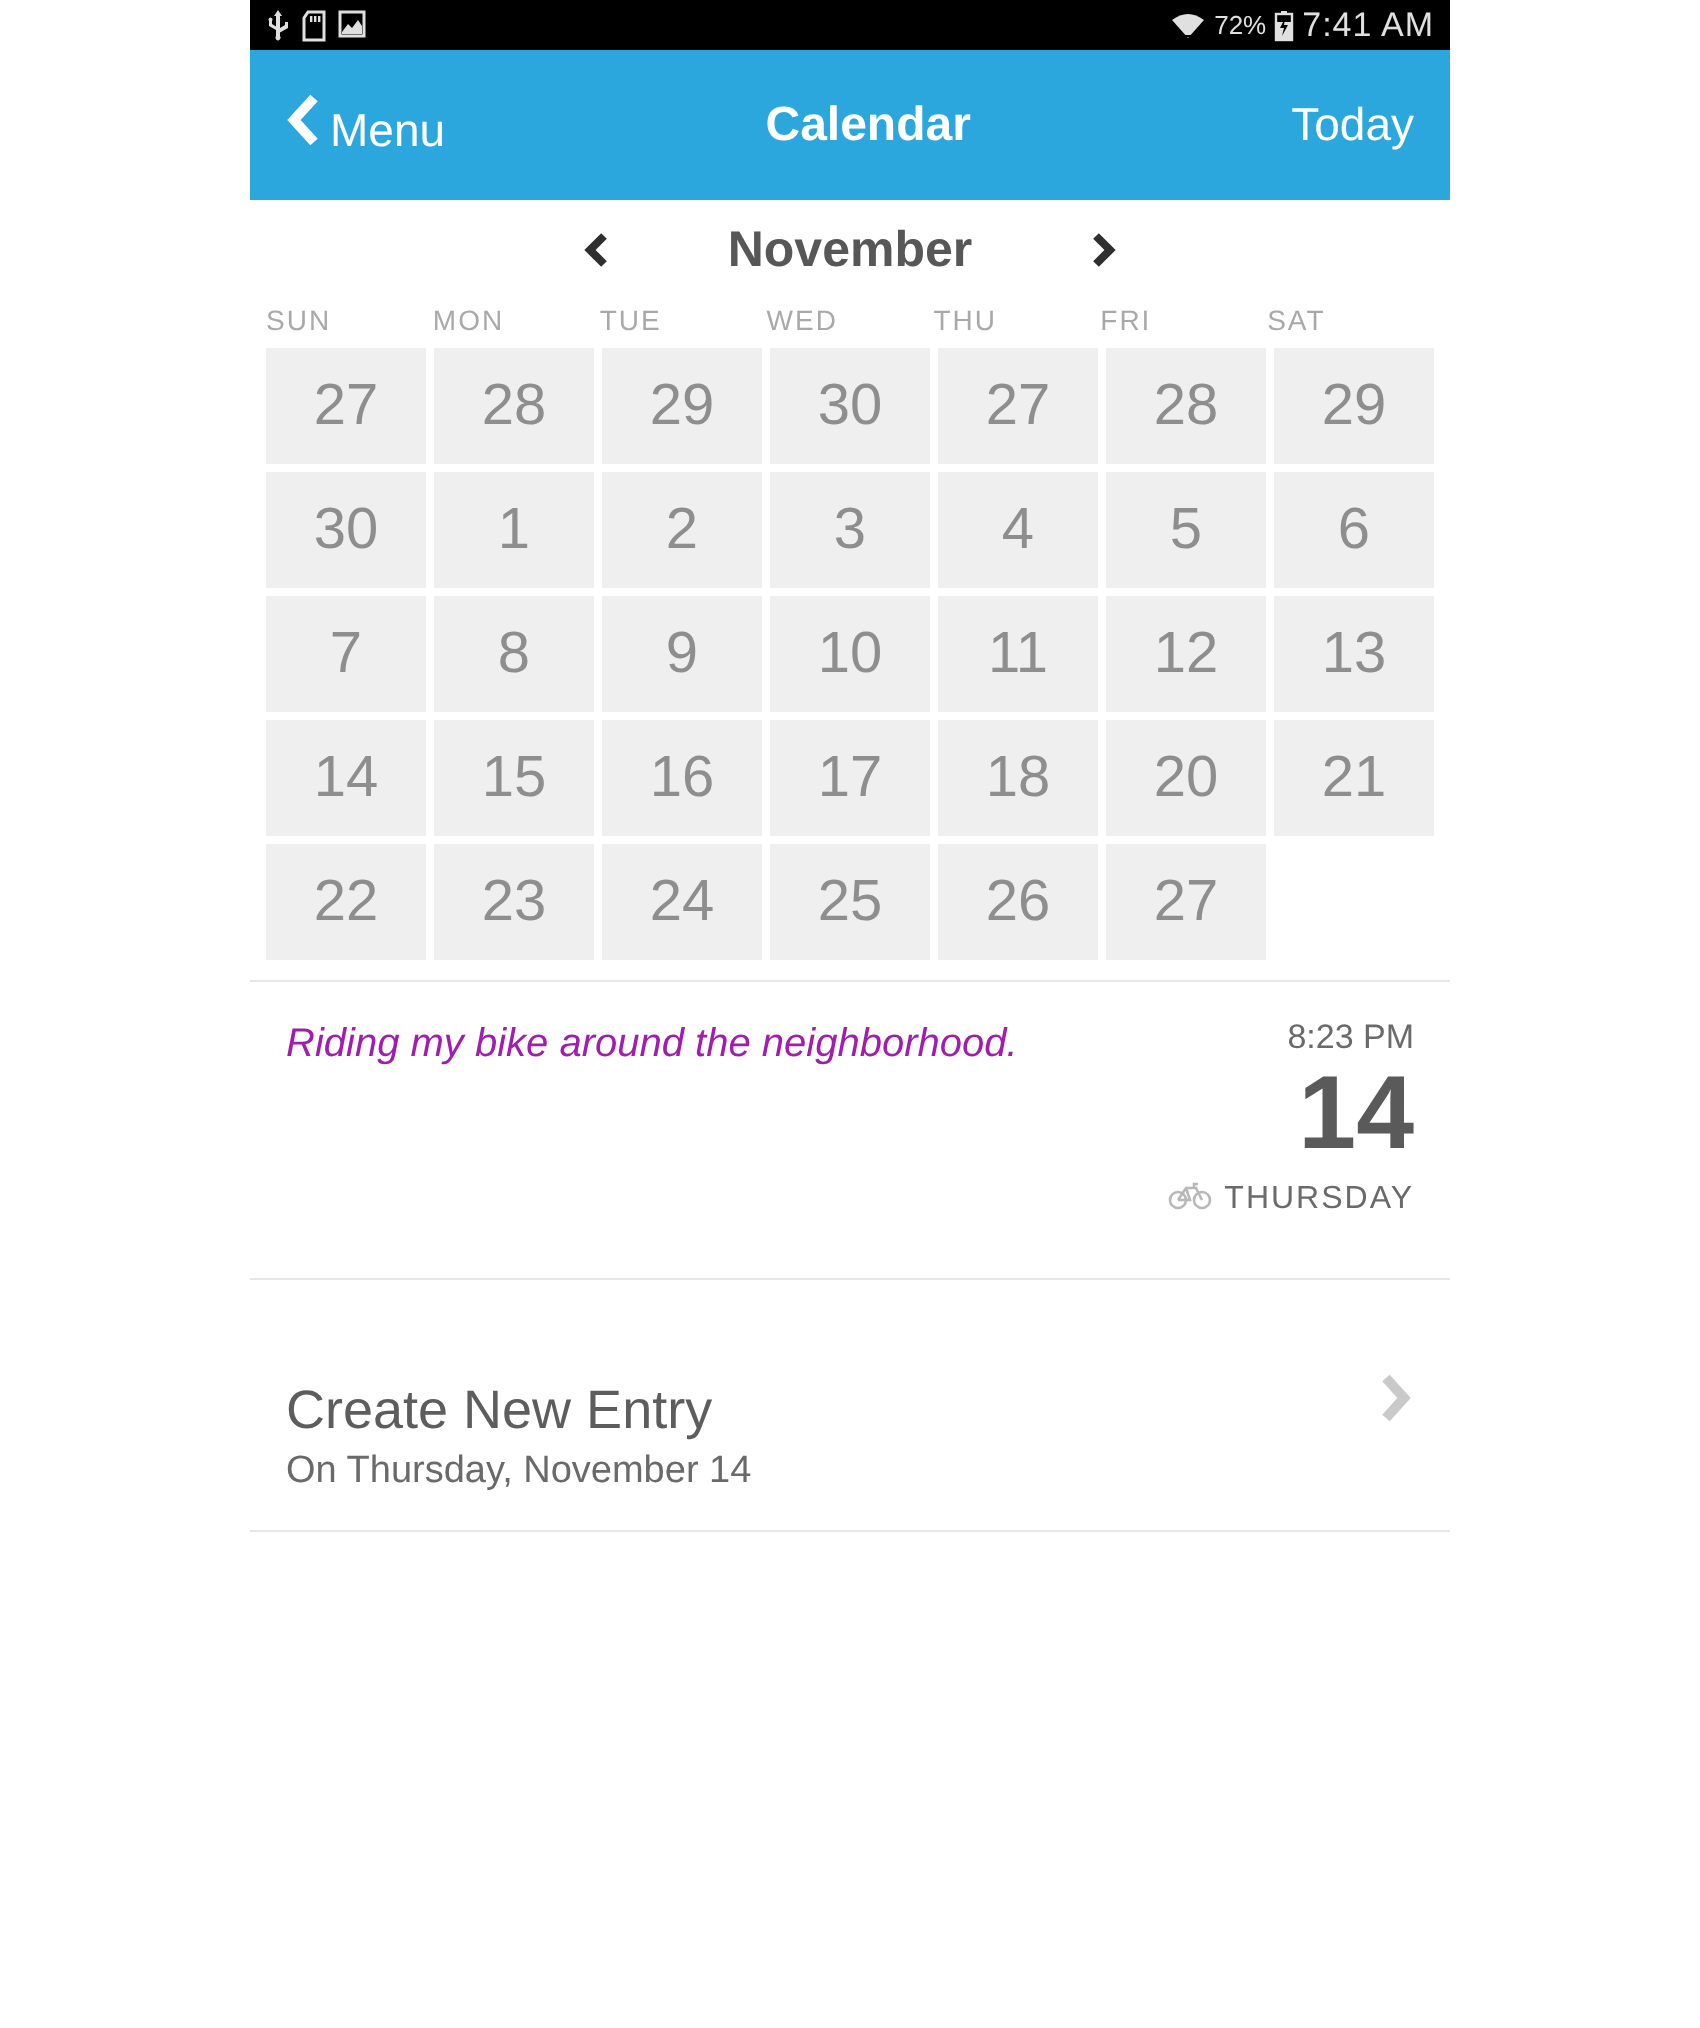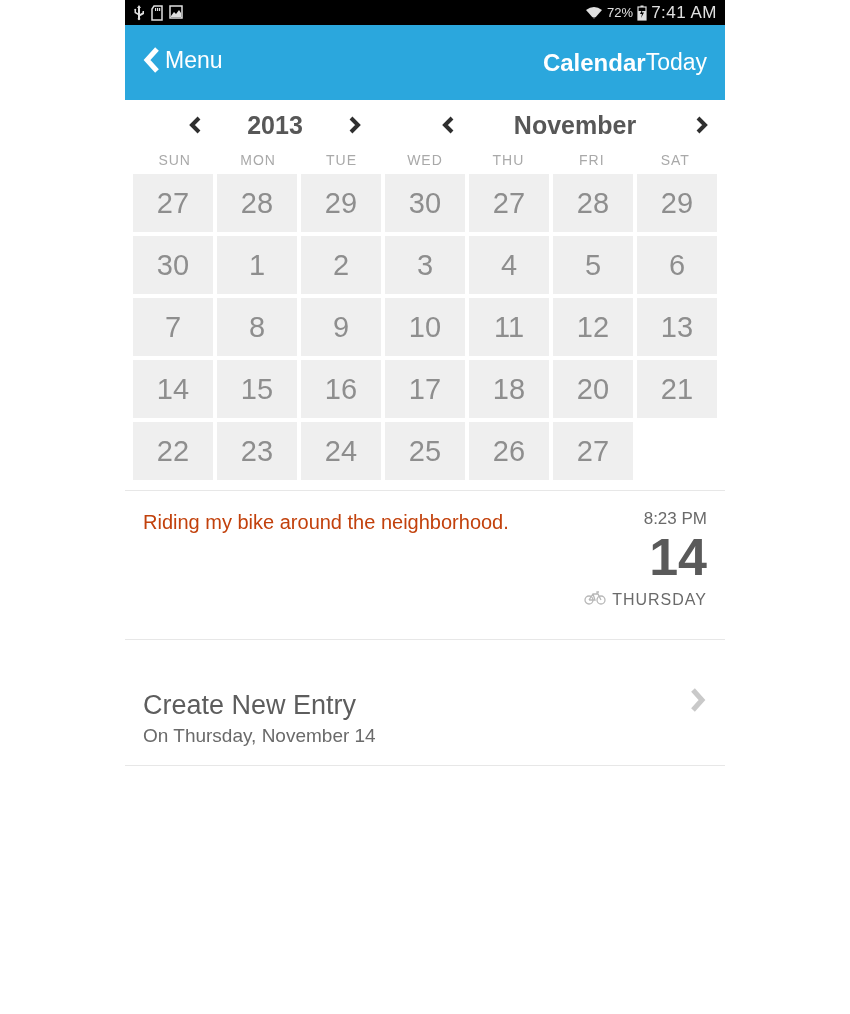--- a/index.html
+++ b/index.html
@@ -7,38 +7,38 @@
   .phone { width: 600px; margin: 0 auto; background: #fff; }
   
   .statusbar { height: 25px; background: #000; color: #e0e0e0; display: flex; align-items: center; padding: 0 8px; font-size: 13px; font-weight: 500; }
   .statusbar .left-icons { display: flex; gap: 6px; }
   .statusbar .spacer { flex: 1; }
   .statusbar .right { display: flex; align-items: center; gap: 4px; }
   .statusbar .time { font-size: 17px; letter-spacing: 0.5px; }
   .statusbar svg { display: block; }
   
   .topnav { height: 75px; background: #2ba7dd; color: #fff; display: flex; align-items: center; padding: 0 18px; }
-  .topnav .menu-btn { display: flex; align-items: flex-start; gap: 4px; font-size: 23px; font-weight: 400; cursor: pointer; }
-  .topnav .title { flex: 1; text-align: right; font-size: 24px; font-weight: 700; }
+  .topnav .menu-btn { display: flex; align-items: flex-end; gap: 4px; font-size: 23px; font-weight: 400; cursor: pointer; }
+  .topnav .title { flex: 1; text-align: center; font-size: 24px; font-weight: 700; }
   .topnav .today-btn { font-size: 23px; cursor: pointer; }
   
   .selectorbar { display: flex; height: 50px; align-items: center; }
   .sel-group { flex: 1; display: flex; align-items: center; justify-content: center; gap: 40px; }
   .sel-group.month { gap: 54px; }
   .sel-chevron { color: #2f2f2f; cursor: pointer; display:flex; align-items:center; justify-content:center; width:24px; }
   .sel-label { color: #575757; font-size: 25px; font-weight: 700; }
   
   .weekdays { display: grid; grid-template-columns: repeat(7, 1fr); padding: 0 8px; }
-  .weekday { text-align: center; color: #a9a9a9; font-size: 14px; letter-spacing: 1px; padding: 2px 0 6px 0; font-weight: 500;}
+  .weekday { text-align: left; color: #a9a9a9; font-size: 14px; letter-spacing: 1px; padding: 2px 0 6px 0; font-weight: 500;}
   
   .daygrid { display: grid; grid-template-columns: repeat(7, 1fr); gap: 4px; padding: 0 8px 10px 8px; }
   .daycell { background: #efefef; height: 58px; display: flex; align-items: center; justify-content: center; font-size: 29px; color: #8e8e8e; cursor: pointer; font-weight: 400; }
   
   .entry { border-top: 1px solid #e7e7e7; border-bottom: 1px solid #e7e7e7; padding: 18px 18px 12px 18px; display: flex; gap: 10px; min-height: 150px; cursor:pointer;}
-  .entry .text { flex: 1; color: #c2410c; font-size: 20px; line-height: 1.3; }
+  .entry .text { flex: 1; color: #a21caf; font-size: 20px; line-height: 1.3; font-style: italic; }
   .entry .meta { text-align: right; color: #5e5e5e; }
   .entry .time { font-size: 17px; color:#6a6a6a; }
   .entry .daynum { font-size: 52px; font-weight: 700; color: #5a5a5a; line-height: 1; margin-top: 2px; }
   .entry .dow { font-size: 16px; letter-spacing: 1px; color:#6a6a6a; margin-top: 8px; display:flex; align-items:flex-start; justify-content:flex-end; gap:6px;}
   
   .create { border-bottom: 1px solid #e7e7e7; padding: 16px 18px 18px 18px; display: flex; align-items: center; cursor:pointer;}
   .create .ct { flex: 1; margin-top: 34px; }
   .create .ct .t1 { color: #5d5d5d; font-size: 27px; font-weight: 400; }
   .create .ct .t2 { color: #6a6a6a; font-size: 19px; margin-top: 4px; }
   .create .chev { color: #c9c9c9; }
@@ -98,33 +98,20 @@
             <path d="M14 2 L4 13 L14 24" fill="none" stroke="#fff" stroke-width="5" stroke-linecap="butt"></path>
           </svg>
       </span>
       <span>Menu</span>
     </div>
     <div class="title">Calendar</div>
     <div class="today-btn">Today</div>
   </div>
 
   <div class="selectorbar">
-    <div class="sel-group">
-      <span class="sel-chevron">
-        <svg width="14" height="18" viewBox="0 0 14 18">
-            <path d="M11 2 L4 9 L11 16" fill="none" stroke="#2f2f2f" stroke-width="4"></path>
-          </svg>
-      </span>
-      <span class="sel-label">2013</span>
-      <span class="sel-chevron">
-        <svg width="14" height="18" viewBox="0 0 14 18">
-            <path d="M3 2 L10 9 L3 16" fill="none" stroke="#2f2f2f" stroke-width="4"></path>
-          </svg>
-      </span>
-    </div>
     <div class="sel-group month">
       <span class="sel-chevron">
         <svg width="14" height="18" viewBox="0 0 14 18">
             <path d="M11 2 L4 9 L11 16" fill="none" stroke="#2f2f2f" stroke-width="4"></path>
           </svg>
       </span>
       <span class="sel-label">November</span>
       <span class="sel-chevron">
         <svg width="14" height="18" viewBox="0 0 14 18">
             <path d="M3 2 L10 9 L3 16" fill="none" stroke="#2f2f2f" stroke-width="4"></path>

